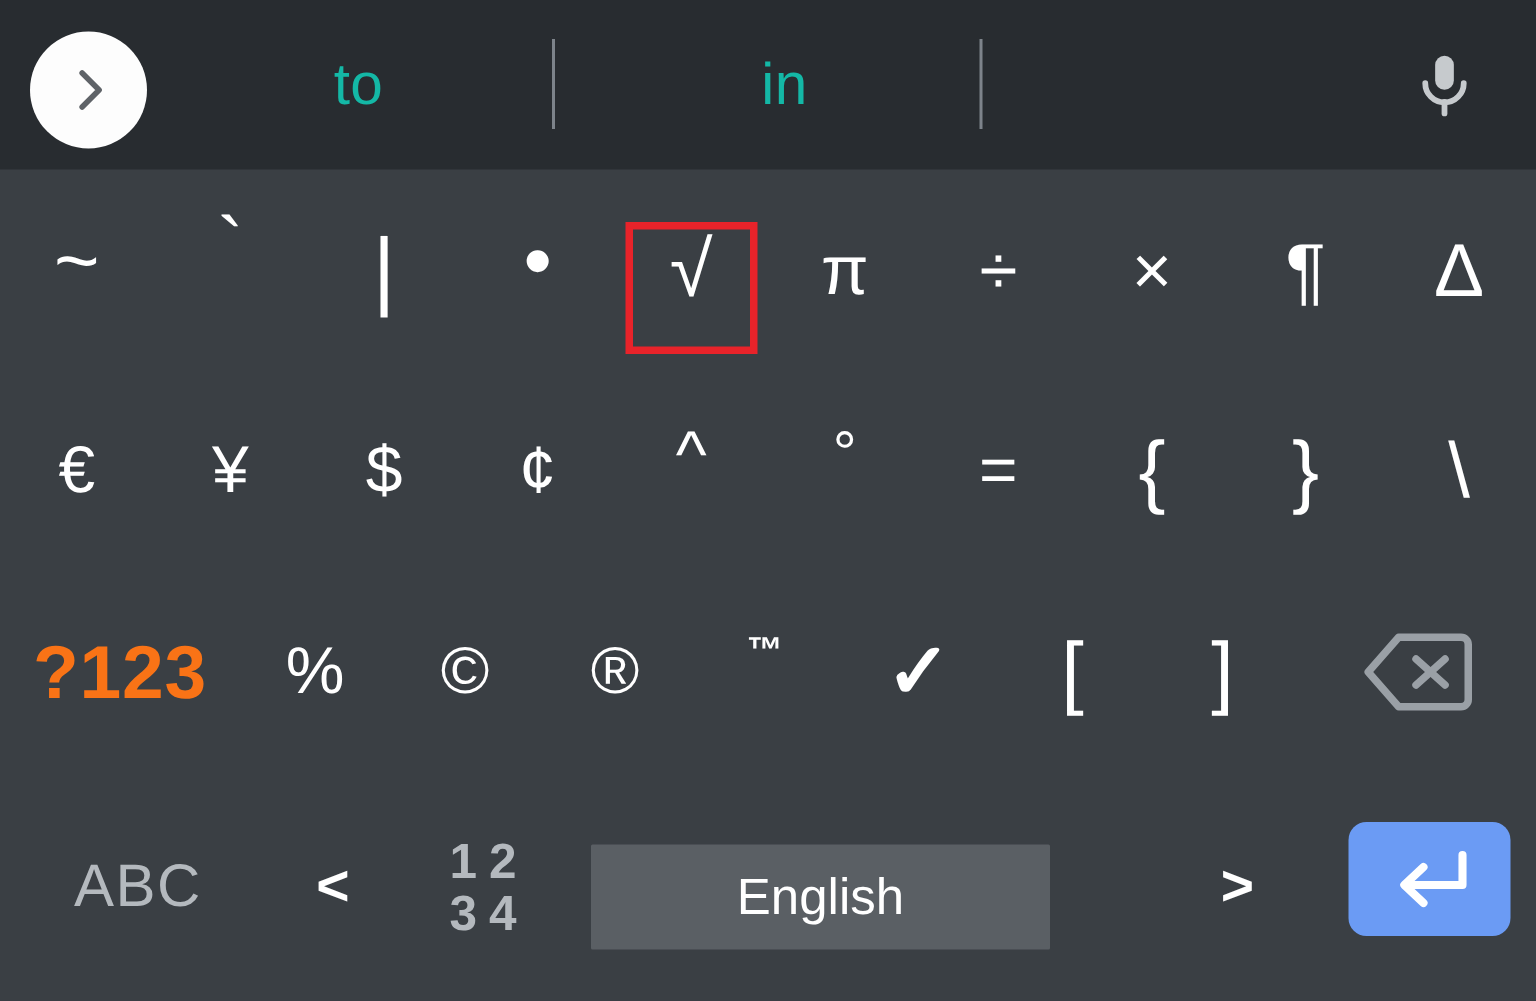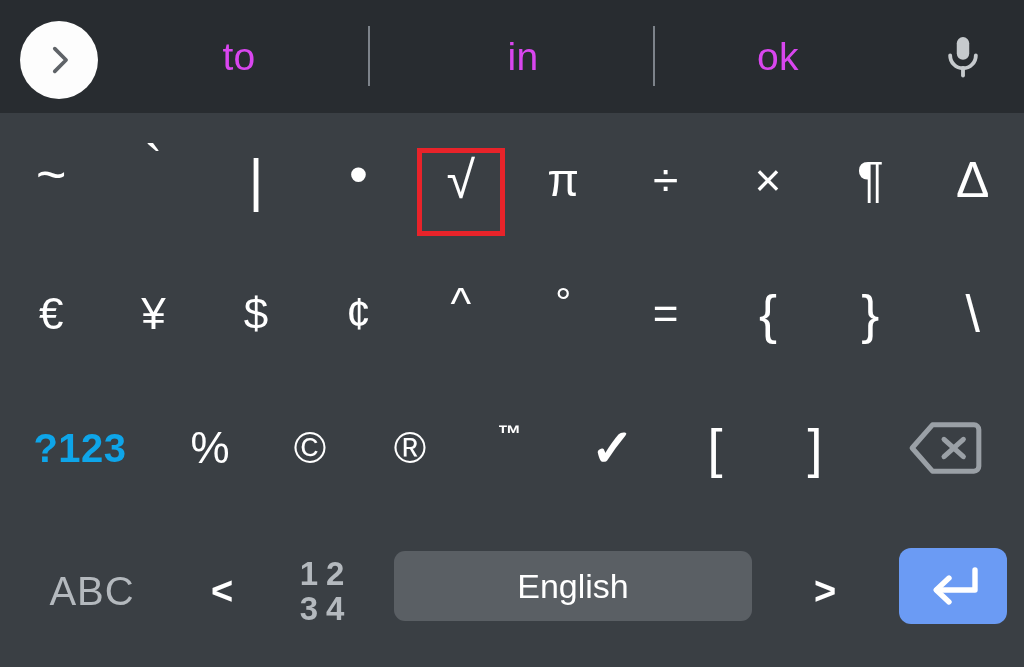--- a/index.html
+++ b/index.html
@@ -47,21 +47,21 @@
   }
   .expand-btn svg { display: block; }
 
   .sugg-slot {
     position: absolute;
     top: 0;
     height: 113px;
     display: flex;
     align-items: center;
     justify-content: center;
-    color: #d946ef;
+    color: #14b8a6;
     font-size: 39px;
     font-weight: 400;
     letter-spacing: 0.3px;
     text-align: right;
   }
   #sugg-0 { left: 110px;  width: 258px; }
   #sugg-1 { left: 369px;  width: 308px; }
   #sugg-2 { left: 654px;  width: 248px; }
 
   .sugg-divider {
@@ -144,41 +144,41 @@
   .glyph-caret    { font-size: 44px; transform: translateY(-10px); }
   .glyph-brace    { font-size: 54px; font-weight: 300; }
   .glyph-bslash   { font-size: 52px; font-weight: 300; }
   .glyph-bracket  { font-size: 54px; font-weight: 300; }
   .glyph-circ     { font-size: 44px; }
   .glyph-tm       { font-size: 24px; font-weight: 600; transform: translateY(-14px); letter-spacing: 0.5px; }
   .glyph-check    { font-size: 52px; font-weight: 600; }
   .glyph-lt,
   .glyph-gt       { font-size: 38px; font-weight: 700; }
   .glyph-abc      { font-size: 40px; font-weight: 500; color: #b4b9be; letter-spacing: 1px; }
-  .glyph-123      { font-size: 40px; font-weight: 600; color: #0ea5e9; letter-spacing: 0.5px; }
+  .glyph-123      { font-size: 50px; font-weight: 600; color: #f97316; letter-spacing: 0.5px; }
 
   .numgrid {
     display: grid;
     grid-template-columns: auto auto;
     gap: 1px 8px;
     color: #b4b9be;
     font-size: 33px;
     font-weight: 600;
     line-height: 1.02;
   }
   .numgrid span { display: block; text-align: center; }
 
   .spacebar {
     position: absolute;
     left: 382px;
-    top: 36px;
-    width: 358px;
+    top: 48px;
+    width: 306px;
     height: 70px;
     background: #5a5f64;
-    border-radius: 11px;
+    border-radius: 1px;
     display: flex;
     align-items: center;
     justify-content: center;
     color: #ffffff;
     font-size: 34px;
   }
 
   .enter-key {
     position: absolute;
     left: 887px;
@@ -213,23 +213,20 @@
     <div class="sugg-slot" id="sugg-0">
       <span>to</span>
     </div>
     <div class="sugg-divider" id="divider-0"></div>
 
     <div class="sugg-slot" id="sugg-1">
       <span>in</span>
     </div>
     <div class="sugg-divider" id="divider-1"></div>
 
-    <div class="sugg-slot" id="sugg-2">
-      <span>ok</span>
-    </div>
 
     <div class="mic-btn">
       <span>
         <svg width="44" height="50" viewBox="0 0 24 26" fill="none">
           <rect x="8.6" y="1.6" width="6.8" height="12.4" rx="3.4" fill="#c6cacd"></rect>
           <path d="M5 11.6 a7 7 0 0 0 14 0" stroke="#c6cacd" stroke-width="2.1" stroke-linecap="round" fill="none"></path>
           <line x1="12" y1="18.4" x2="12" y2="22.6" stroke="#c6cacd" stroke-width="2.1" stroke-linecap="round"></line>
         </svg>
       </span>
     </div>

